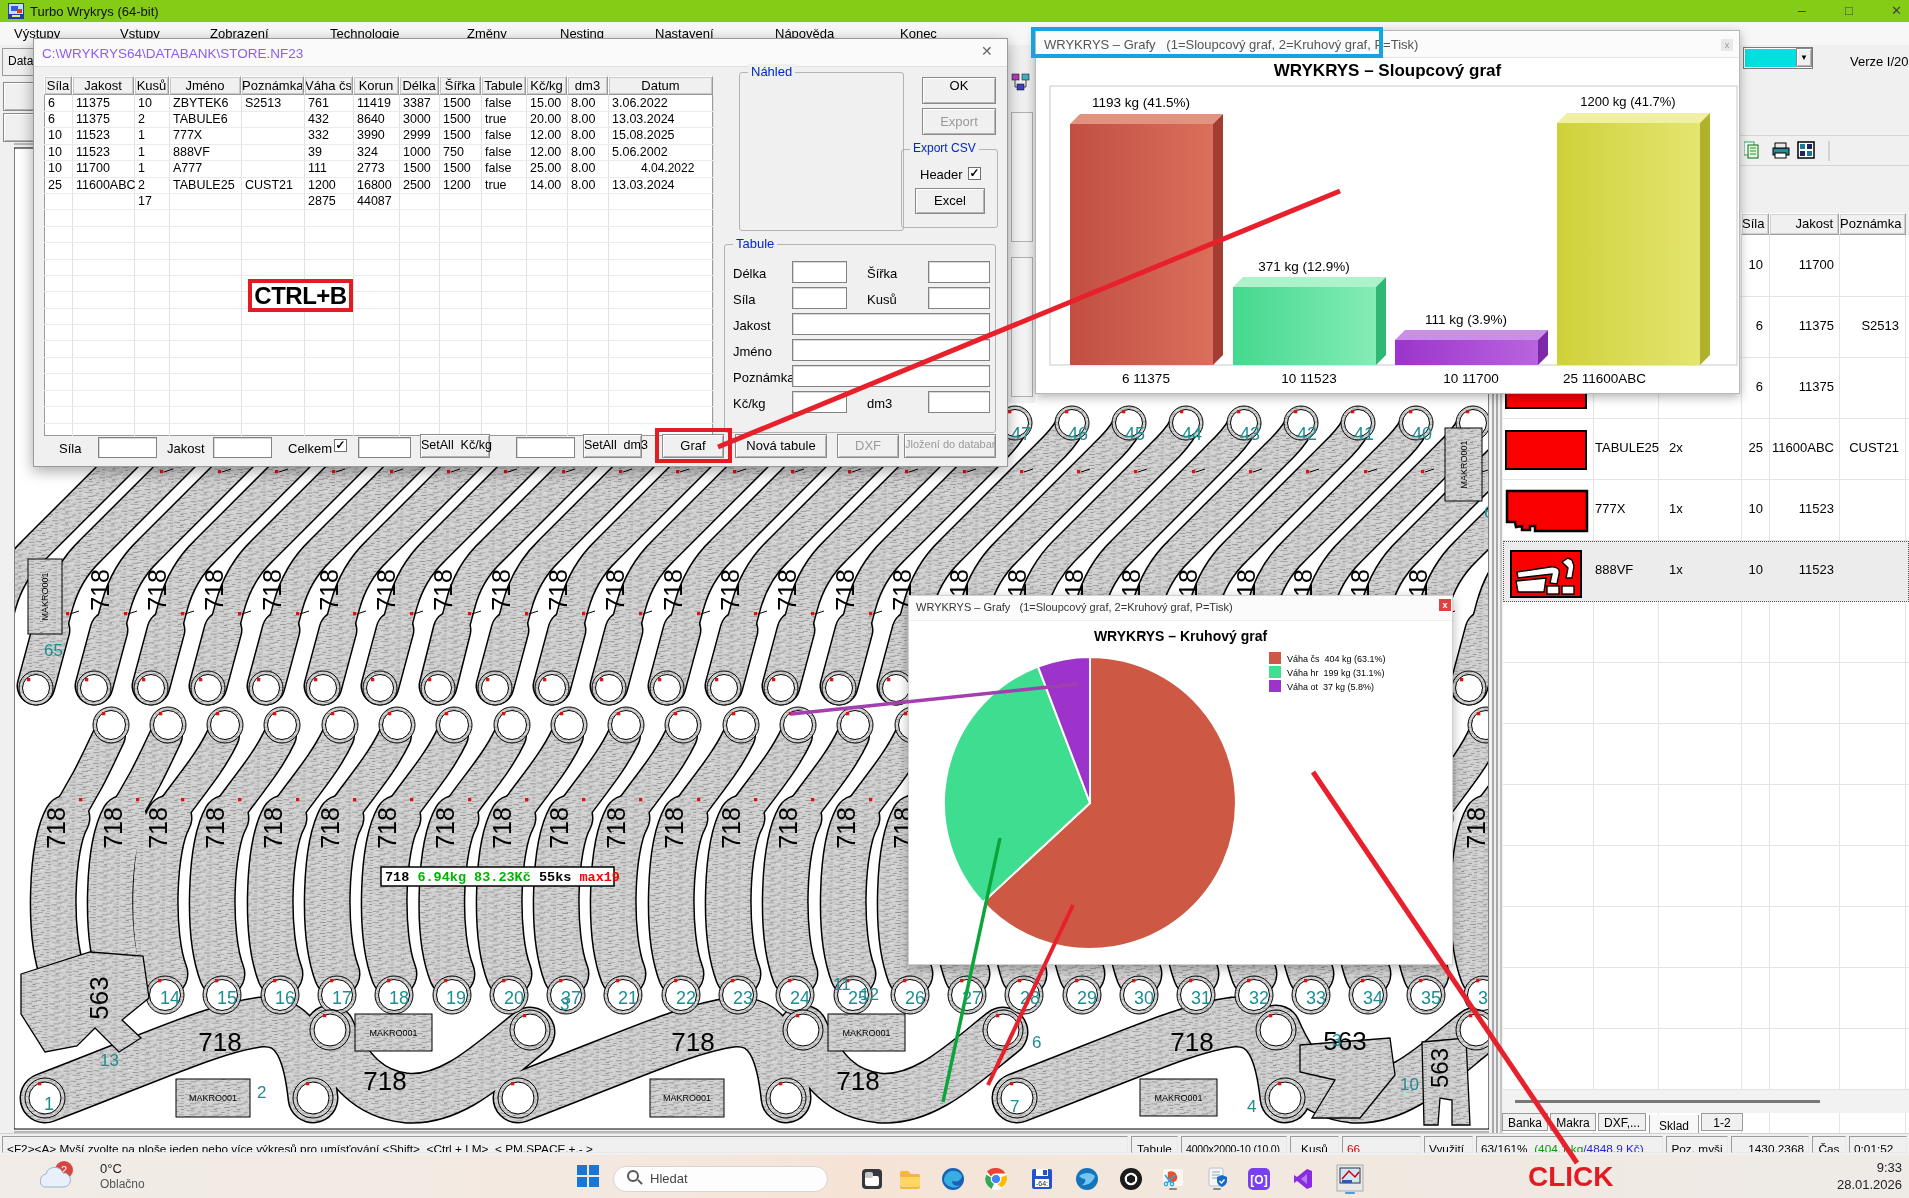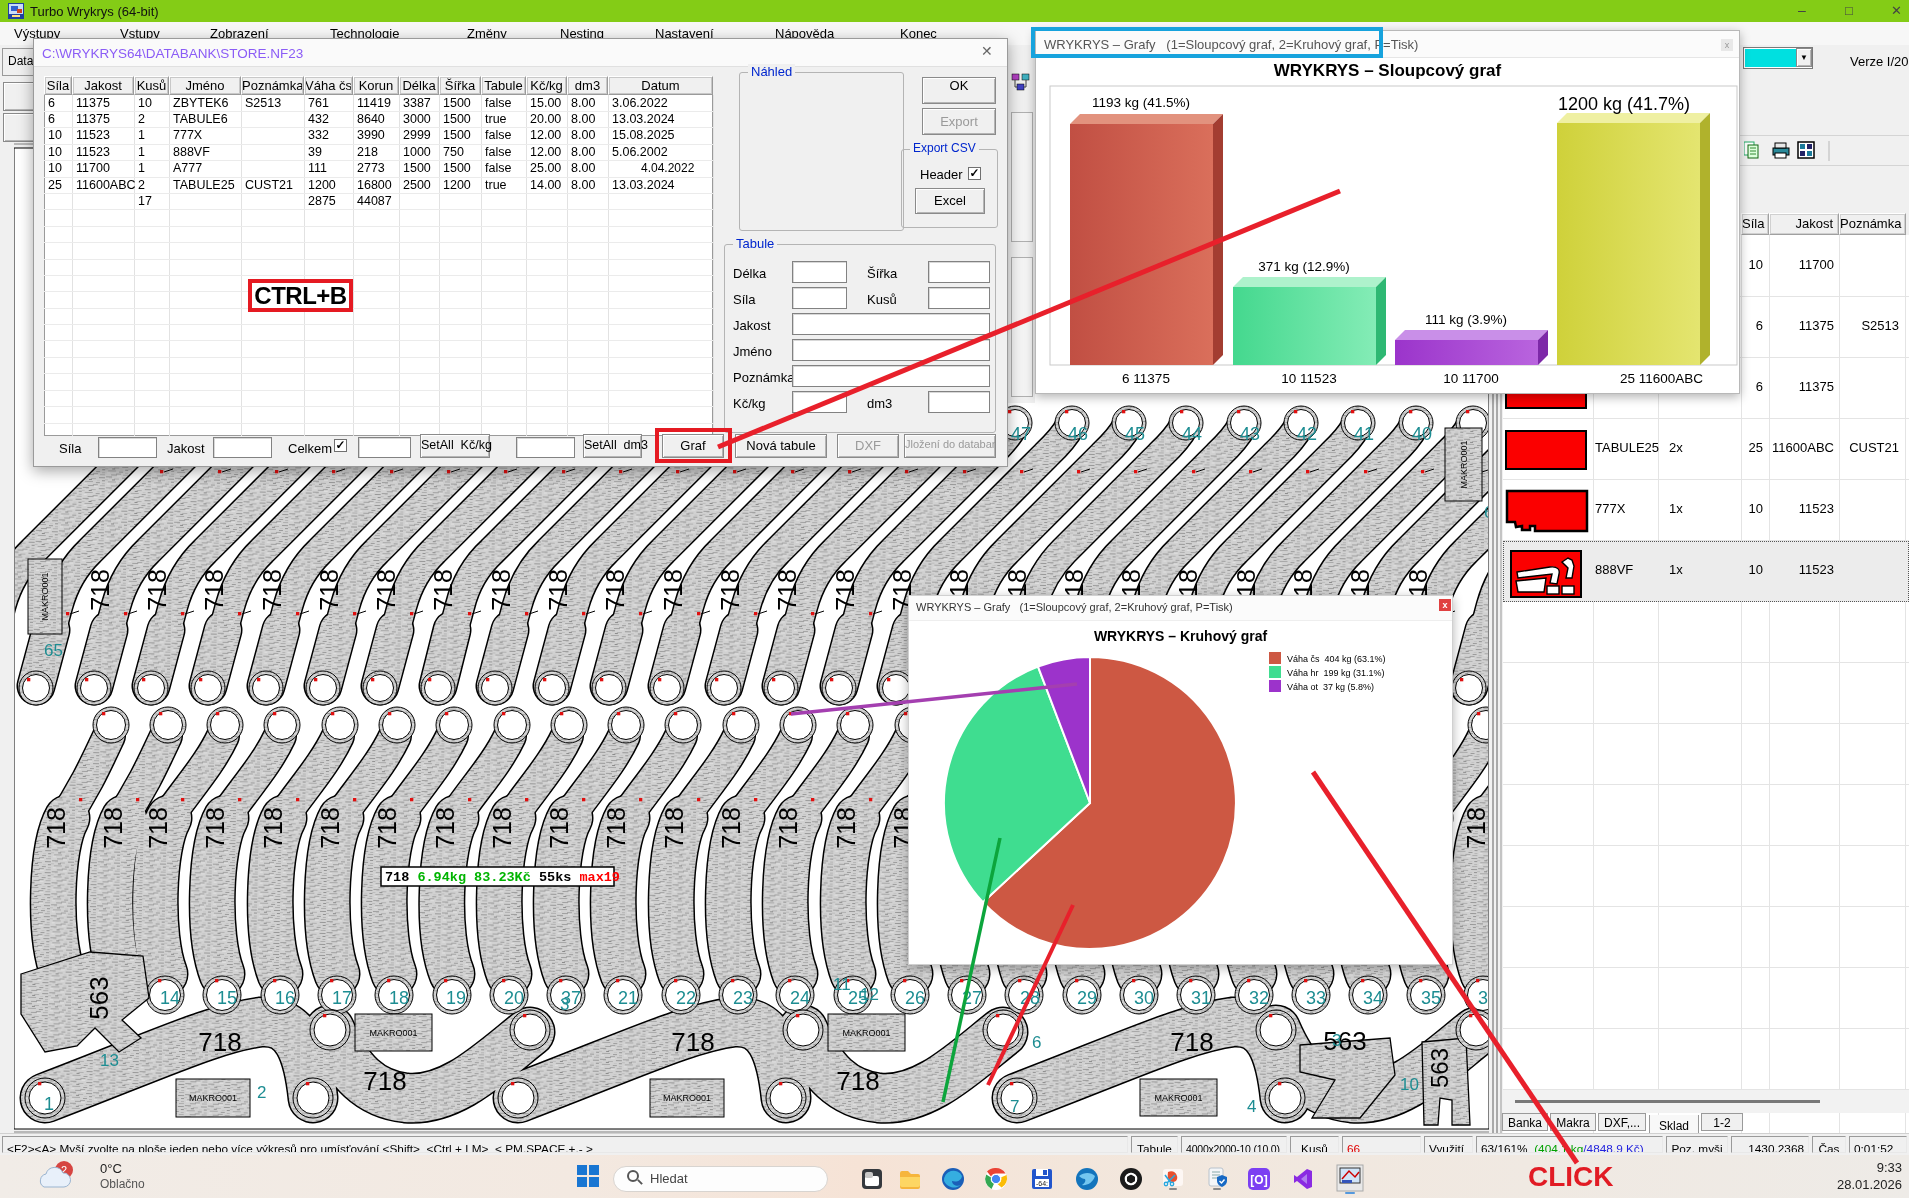--- a/index.html
+++ b/index.html
@@ -922,21 +922,21 @@
 <div class="abs" style="left:409px;top:89px;font-size:12.5px;white-space:nowrap">1500</div>
 <div class="abs" style="left:451px;top:89px;font-size:12.5px;white-space:nowrap">false</div>
 <div class="abs" style="left:496px;top:89px;font-size:12.5px;white-space:nowrap">12.00</div>
 <div class="abs" style="left:537px;top:89px;font-size:12.5px;white-space:nowrap">8.00</div>
 <div class="abs" style="left:578px;top:89px;font-size:12.5px;white-space:nowrap">15.08.2025</div>
 <div class="abs" style="left:14px;top:106px;font-size:12.5px;white-space:nowrap">10</div>
 <div class="abs" style="left:42px;top:106px;font-size:12.5px;white-space:nowrap">11523</div>
 <div class="abs" style="left:104px;top:106px;font-size:12.5px;white-space:nowrap">1</div>
 <div class="abs" style="left:139px;top:106px;font-size:12.5px;white-space:nowrap">888VF</div>
 <div class="abs" style="left:274px;top:106px;font-size:12.5px;white-space:nowrap">39</div>
-<div class="abs" style="left:323px;top:106px;font-size:12.5px;white-space:nowrap">218</div>
+<div class="abs" style="left:323px;top:106px;font-size:12.5px;white-space:nowrap">324</div>
 <div class="abs" style="left:369px;top:106px;font-size:12.5px;white-space:nowrap">1000</div>
 <div class="abs" style="left:409px;top:106px;font-size:12.5px;white-space:nowrap">750</div>
 <div class="abs" style="left:451px;top:106px;font-size:12.5px;white-space:nowrap">false</div>
 <div class="abs" style="left:496px;top:106px;font-size:12.5px;white-space:nowrap">12.00</div>
 <div class="abs" style="left:537px;top:106px;font-size:12.5px;white-space:nowrap">8.00</div>
 <div class="abs" style="left:578px;top:106px;font-size:12.5px;white-space:nowrap">5.06.2002</div>
 <div class="abs" style="left:14px;top:122px;font-size:12.5px;white-space:nowrap">10</div>
 <div class="abs" style="left:42px;top:122px;font-size:12.5px;white-space:nowrap">11700</div>
 <div class="abs" style="left:104px;top:122px;font-size:12.5px;white-space:nowrap">1</div>
 <div class="abs" style="left:139px;top:122px;font-size:12.5px;white-space:nowrap">A777</div>
@@ -1059,25 +1059,25 @@
 
 <g>
         <polygon points="521,92 531,82 674,82 664,92" fill="#eff0a2"></polygon>
         <polygon points="664,92 674,82 674,324 664,334" fill="#b0b22c"></polygon>
         <rect x="521" y="92" width="143" height="242" fill="url(#yb)"></rect>
       </g>
 </svg>
 <div class="abs" style="left:35px;top:64px;width:140px;text-align:center;font-size:13.5px">1193 kg (41.5%)</div>
 <div class="abs" style="left:198px;top:228px;width:140px;text-align:center;font-size:13.5px">371 kg (12.9%)</div>
 <div class="abs" style="left:360px;top:281px;width:140px;text-align:center;font-size:13.5px">111 kg (3.9%)</div>
-<div class="abs" style="left:522px;top:63px;width:140px;font-size:18px">1200 kg (41.7%)</div>
+<div class="abs" style="left:522px;top:63px;width:140px;text-align:center;font-size:13px">1200 kg (41.7%)</div>
 <div class="abs" style="left:40px;top:340px;width:140px;text-align:center;font-size:13.5px">6 11375</div>
 <div class="abs" style="left:203px;top:340px;width:140px;text-align:center;font-size:13.5px">10 11523</div>
 <div class="abs" style="left:365px;top:340px;width:140px;text-align:center;font-size:13.5px">10 11700</div>
-<div class="abs" style="left:527px;top:340px;width:140px;text-align:right;font-size:13.5px">25 11600ABC</div>
+<div class="abs" style="left:527px;top:340px;width:140px;text-align:left;font-size:13.5px">25 11600ABC</div>
 </div>
 <div class="abs" style="left:1031px;top:27px;width:352px;height:31px;border:4px solid #17a3dd"></div>
 <div class="win" style="left:908px;top:595px;width:545px;height:370px;border-color:#d0d0d0">
 <div class="abs" style="left:0;top:0;width:543px;height:25px;background:#fbfbfb;border-bottom:1px solid #eee"></div>
 <div class="abs" style="left:7px;top:5px;font-size:11px;color:#333">WRYKRYS – Grafy&nbsp;&nbsp;&nbsp;(1=Sloupcový graf, 2=Kruhový graf, P=Tisk)</div>
 <div class="abs" style="left:530px;top:3px;width:12px;height:12px;background:#e04040;color:#fff;font-size:9px;text-align:center;line-height:12px;font-weight:bold">x</div>
 <div class="abs" style="left:0;top:32px;width:543px;height:20px;font-size:14px;font-weight:bold;text-align:center">WRYKRYS – Kruhový graf</div>
 <svg class="abs" style="left:0;top:0" width="543" height="368">
 <path d="M181 207 L181.0 61.0 A146 146 0 1 1 73.9 306.3 Z" fill="#cd5843" stroke="#fff" stroke-width="2"></path>
 <path d="M181 207 L73.9 306.3 A146 146 0 0 1 129.0 70.6 Z" fill="#3fdd90" stroke="#fff" stroke-width="2"></path>

